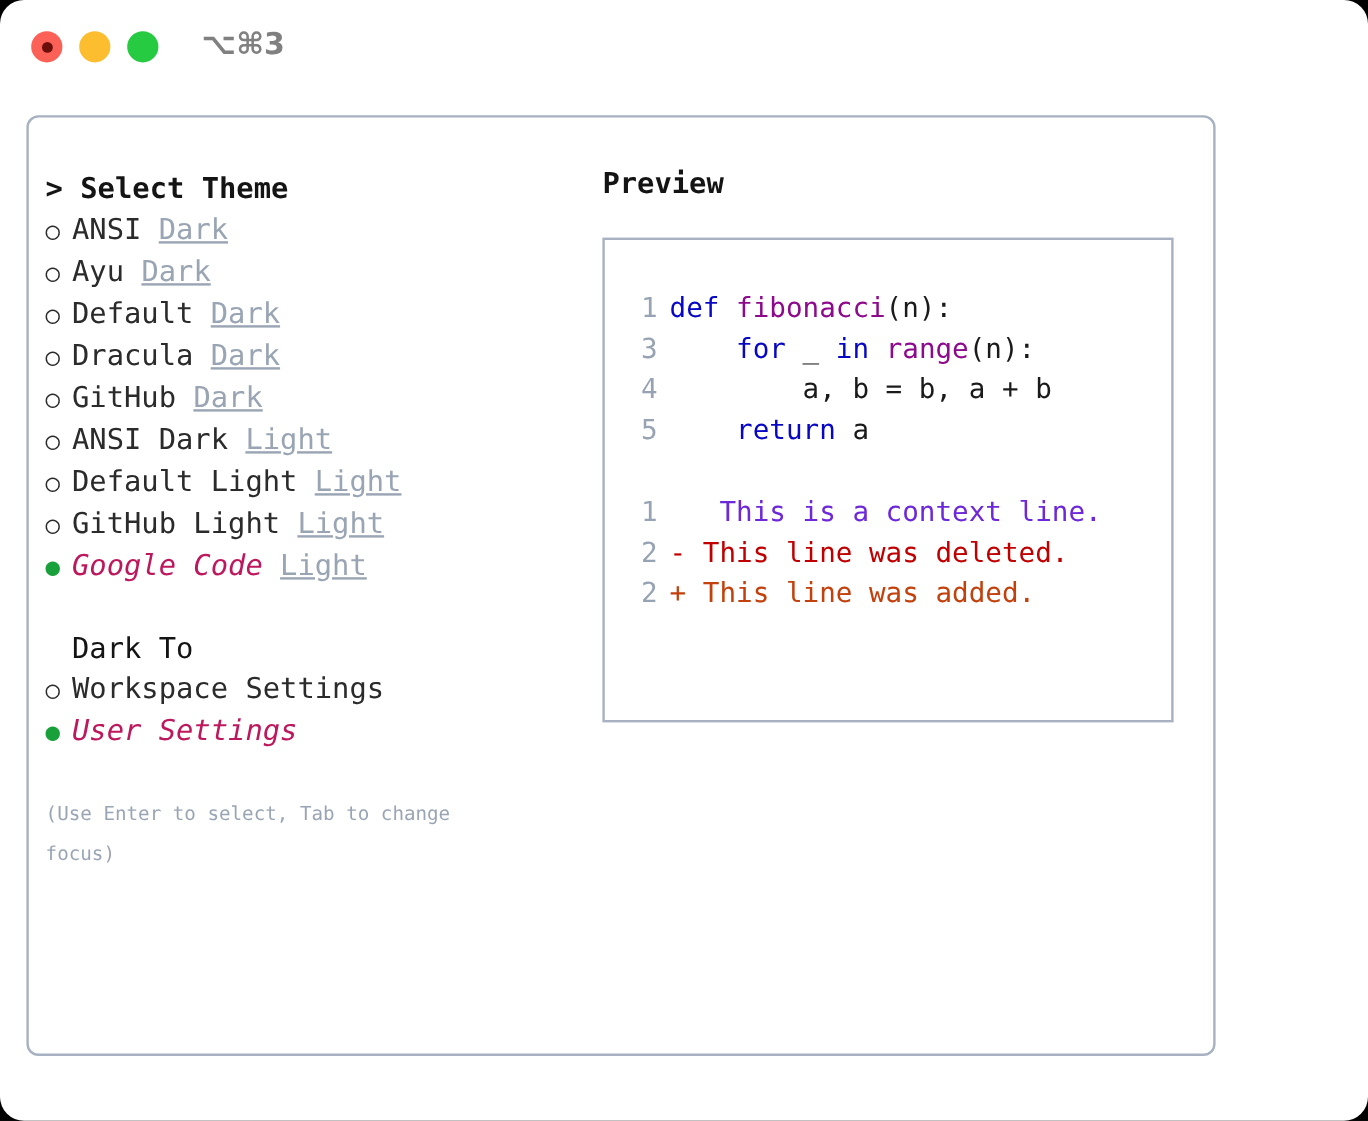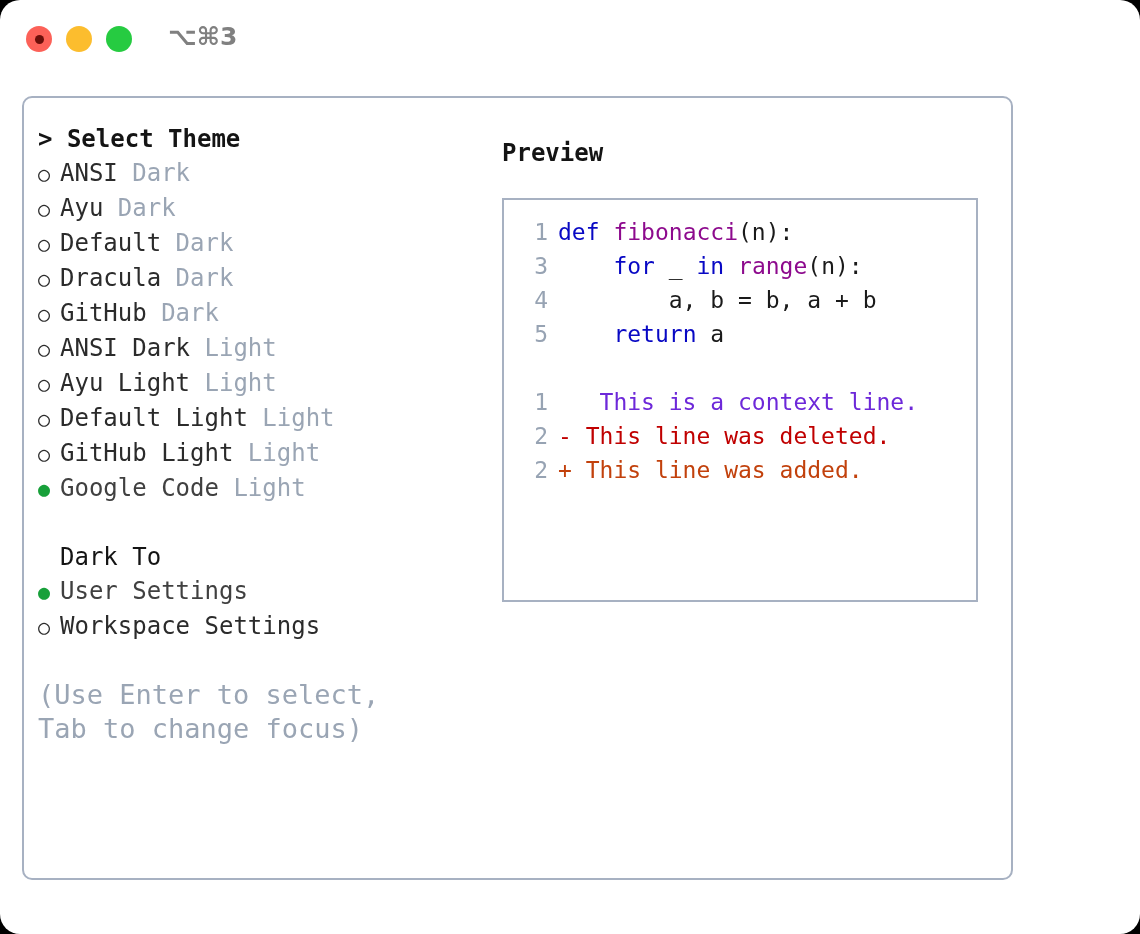--- a/index.html
+++ b/index.html
@@ -81,21 +81,21 @@
     border: 2px solid #a7b1c2;
     border-radius: 10px;
     box-sizing: border-box;
     background: #ffffff;
   }
 
   
   .left-col {
     position: absolute;
     left: 14px;
-    top: 24px;
+    top: 42px;
     width: 440px;
   }
 
   .list-header {
     font-size: 24px;
     font-weight: bold;
     color: #141414;
     line-height: 34px;
     white-space: pre;
   }
@@ -106,38 +106,39 @@
     white-space: pre;
     color: #2b2b2b;
   }
   .bullet {
     display: inline-block;
     width: 22px;
     font-size: 20px;
     color: #2b2b2b;
   }
   .bullet.sel { color: #18a03a; }
-  .opt-label.sel { color: #404040; }
+  .opt-label.sel { color: #be185d; font-style: italic; }
   .opt-tag {
     color: #9aa5b4;
+    text-decoration: underline;
   }
 
   .section-spacer { height: 34px; }
 
   .group-header {
     font-size: 24px;
     line-height: 34px;
     color: #141414;
     white-space: pre;
     padding-left: 22px;
   }
 
   .hint {
     margin-top: 34px;
-    font-size: 27px;
+    font-size: 16px;
     line-height: 34px;
     color: #9aa5b4;
     width: 400px;
   }
 
   
   .right-col {
     position: absolute;
     left: 478px;
     top: 38px;
@@ -149,21 +150,21 @@
     color: #141414;
     line-height: 34px;
   }
   .preview-box {
     margin-top: 28px;
     width: 476px;
     height: 404px;
     border: 2px solid #a7b1c2;
     box-sizing: border-box;
     background: #ffffff;
-    padding: 15px 0 0 0;
+    padding: 40px 0 0 0;
   }
   .code-line {
     font-size: 23px;
     line-height: 34px;
     white-space: pre;
     padding-left: 18px;
   }
   .ln {
     display: inline-block;
     width: 26px;
@@ -200,33 +201,32 @@
 
       <div class="list-header">&gt; Select Theme</div>
 
       <div id="theme-items">
           <div class="opt-row"><span class="bullet">○</span><span class="opt-label">ANSI</span> <span class="opt-tag">Dark</span></div>
           <div class="opt-row"><span class="bullet">○</span><span class="opt-label">Ayu</span> <span class="opt-tag">Dark</span></div>
           <div class="opt-row"><span class="bullet">○</span><span class="opt-label">Default</span> <span class="opt-tag">Dark</span></div>
           <div class="opt-row"><span class="bullet">○</span><span class="opt-label">Dracula</span> <span class="opt-tag">Dark</span></div>
           <div class="opt-row"><span class="bullet">○</span><span class="opt-label">GitHub</span> <span class="opt-tag">Dark</span></div>
           <div class="opt-row"><span class="bullet">○</span><span class="opt-label">ANSI Dark</span> <span class="opt-tag">Light</span></div>
-          <div class="opt-row"><span class="bullet">○</span><span class="opt-label">Ayu Light</span> <span class="opt-tag">Light</span></div>
           <div class="opt-row"><span class="bullet">○</span><span class="opt-label">Default Light</span> <span class="opt-tag">Light</span></div>
           <div class="opt-row"><span class="bullet">○</span><span class="opt-label">GitHub Light</span> <span class="opt-tag">Light</span></div>
           <div class="opt-row"><span class="bullet sel">●</span><span class="opt-label sel">Google Code</span> <span class="opt-tag">Light</span></div>
         </div>
 
       <div class="section-spacer"></div>
 
       <div class="group-header">Dark To</div>
 
       <div id="apply-items">
+          <div class="opt-row"><span class="bullet">○</span><span class="opt-label">Workspace Settings</span></div>
           <div class="opt-row"><span class="bullet sel">●</span><span class="opt-label sel">User Settings</span></div>
-          <div class="opt-row"><span class="bullet">○</span><span class="opt-label">Workspace Settings</span></div>
         </div>
 
       <div class="hint">(Use Enter to select, Tab to change focus)</div>
     </div>
 
     <div class="right-col">
       <div class="preview-title">Preview</div>
       <div class="preview-box">
         <div id="code-block">
             <div class="code-line"><span class="ln">1</span><span class="kw">def </span><span class="fn">fibonacci</span><span class="pl">(n):</span></div>

